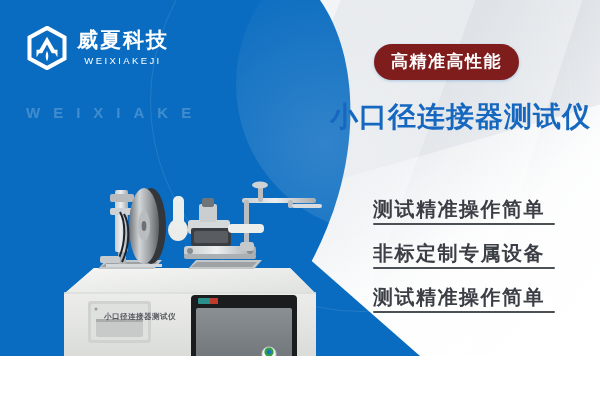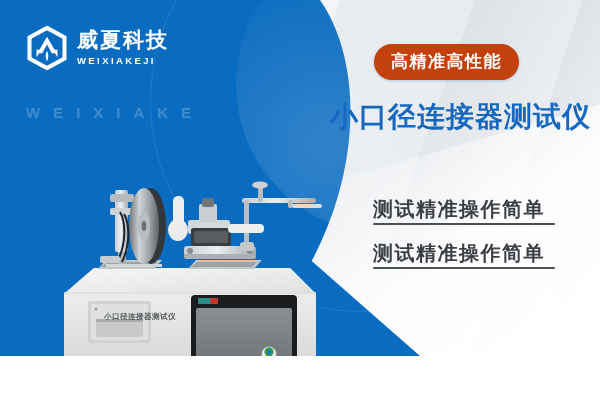--- a/index.html
+++ b/index.html
@@ -39,21 +39,21 @@
     background:radial-gradient(circle at 30% 70%,rgba(255,255,255,.16),rgba(255,255,255,0) 62%);}
   .arc-ring{position:absolute;left:150px;top:-110px;width:420px;height:420px;border-radius:50%;
     border:1px solid rgba(255,255,255,.10);}
 
   
   .logo{position:absolute;left:26px;top:26px;display:flex;align-items:center;gap:9px;}
   .logo-mark{width:42px;height:44px;flex:none;}
   .logo-text{display:flex;flex-direction:column;line-height:1;}
   .logo-cn{color:#fff;font-size:21px;font-weight:700;letter-spacing:2px;
     font-family:"DejaVu Sans","Liberation Sans",sans-serif;}
-  .logo-en{color:#fff;font-size:9.5px;font-weight:700;letter-spacing:2.4px;margin-top:5px;}
+  .logo-en{color:#fff;font-size:9.5px;font-weight:400;letter-spacing:2.4px;margin-top:5px;text-align:center;}
 
   
   .watermark{position:absolute;left:26px;top:104px;width:300px;
     color:rgba(255,255,255,.22);font-size:15px;font-weight:700;letter-spacing:13px;
     white-space:nowrap;overflow:hidden;}
 
   
   .badge{position:absolute;left:374px;top:44px;
     background:#1565c0;color:#fff;border-radius:18px;
     padding:6px 17px 7px;font-size:17px;font-weight:700;letter-spacing:1.5px;
@@ -104,26 +104,30 @@
       </svg>
     </span>
     <span class="logo-text">
       <span class="logo-cn">威夏科技</span>
       <span class="logo-en">WEIXIAKEJI</span>
     </span>
   </div>
 
   <div class="watermark">WEIXIAKE</div>
 
-  <div class="badge" style="background: #c2410c; font-family: Liberation Mono, monospace;">高精准高性能</div>
+  <div class="badge" style="background: #7f1d1d; font-family: Liberation Mono, monospace;">高精准高性能</div>
   <div class="headline" style="color: rgb(22, 103, 191);">小口径连接器测试仪</div>
 
   <div class="features">
     <div class="feature">
       <div class="feature-text">测试精准操作简单</div>
+      <div class="feature-rule"></div>
+    </div>
+    <div class="feature">
+      <div class="feature-text">非标定制专属设备</div>
       <div class="feature-rule"></div>
     </div>
     <div class="feature">
       <div class="feature-text">测试精准操作简单</div>
       <div class="feature-rule"></div>
     </div>
   </div>
 
   <div class="product">
     <svg class="prod-svg" viewBox="0 0 266 206" aria-hidden="true">

